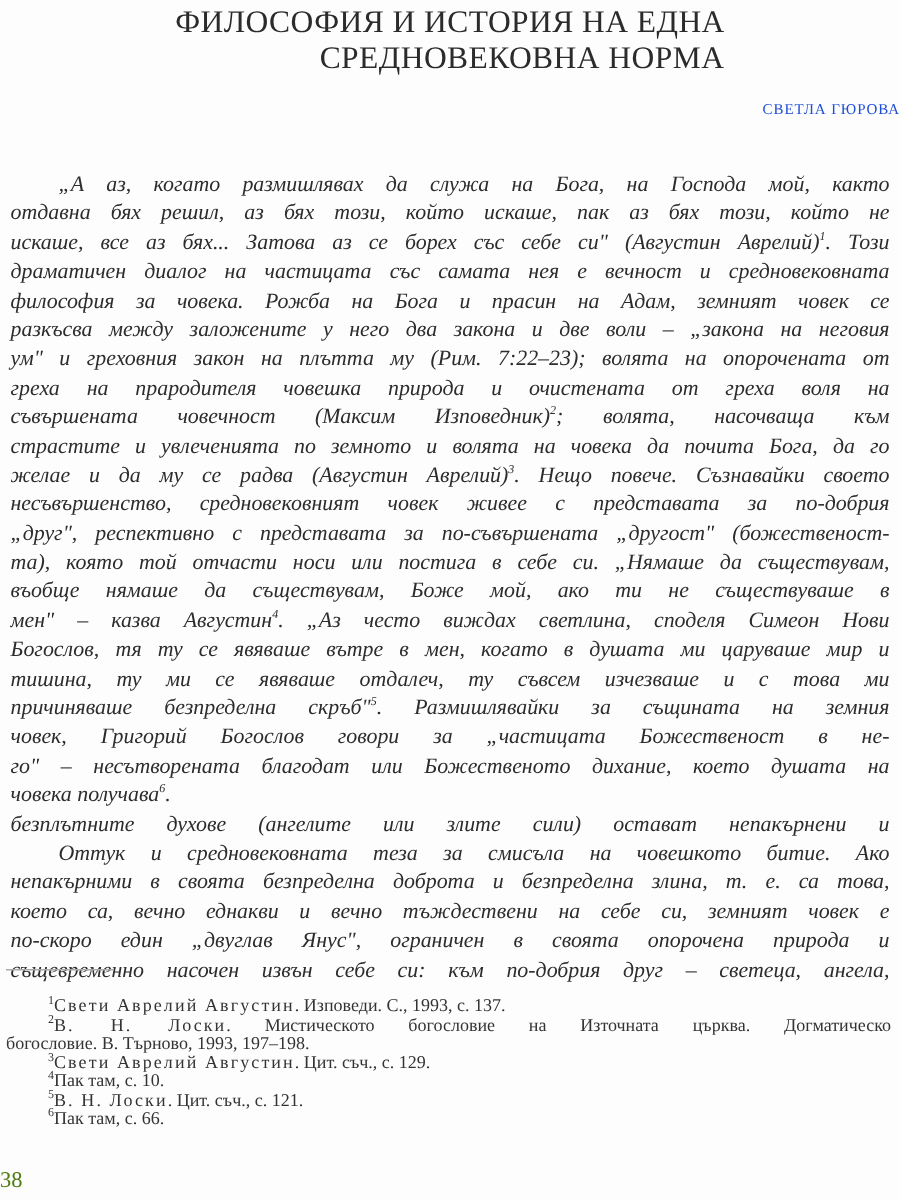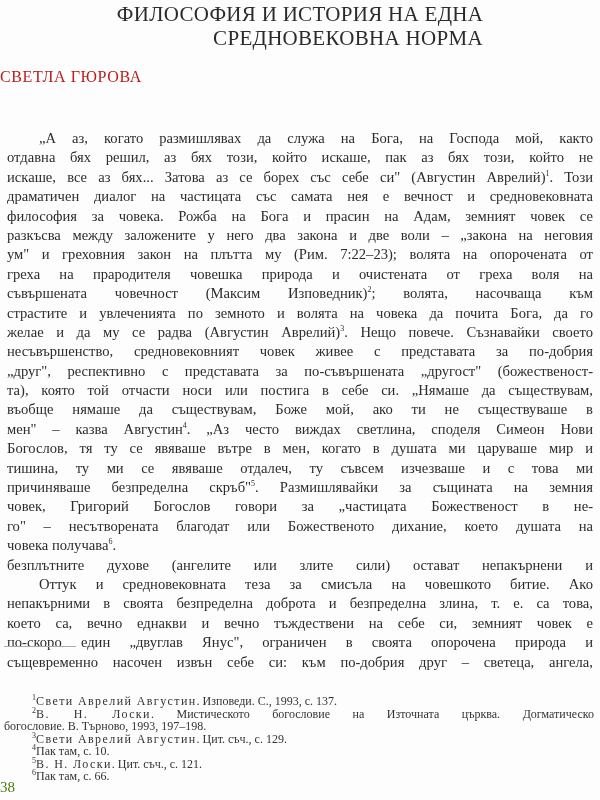--- a/index.html
+++ b/index.html
@@ -28,30 +28,31 @@
       font-size: 21px;
       letter-spacing: 0.3px;
       color: #2b2b2b;
       line-height: 24px;
     }
     .title.l1 { top: 2px; }
     .title.l2 { top: 26px; padding-left: 48px; }
     .author {
       position: absolute;
       top: 68px; left: 0; width: 600px;
-      text-align: left;
-      font-size: 16px;
+      text-align: right;
+      font-size: 10px;
       letter-spacing: 0.6px;
-      color: #b91c1c;
+      color: #1d4ed8;
     }
     .body-text {
       position: absolute;
       left: 7px;
       width: 586px;
-      top: 129px;
+      top: 114px;
+      font-style: italic;
     }
     .line {
       font-size: 14.6px;
       line-height: 19.4px;
       height: 19.4px;
       white-space: nowrap;
       text-align: justify;
       text-align-last: justify;
       color: #2c2c2c;
     }
@@ -61,21 +62,20 @@
     .rule {
       position: absolute;
       left: 4px; top: 646px;
       width: 72px; height: 1px;
       background: #aaa;
     }
     .notes {
       position: absolute;
       left: 4px; top: 664px;
       width: 590px;
-      margin-top: 31px;
     }
     .note {
       font-size: 12px;
       line-height: 12.5px;
       height: 12.5px;
       white-space: nowrap;
       color: #333;
     }
     .note.indent { padding-left: 28px; }
     .note .spaced { letter-spacing: 1.4px; }

